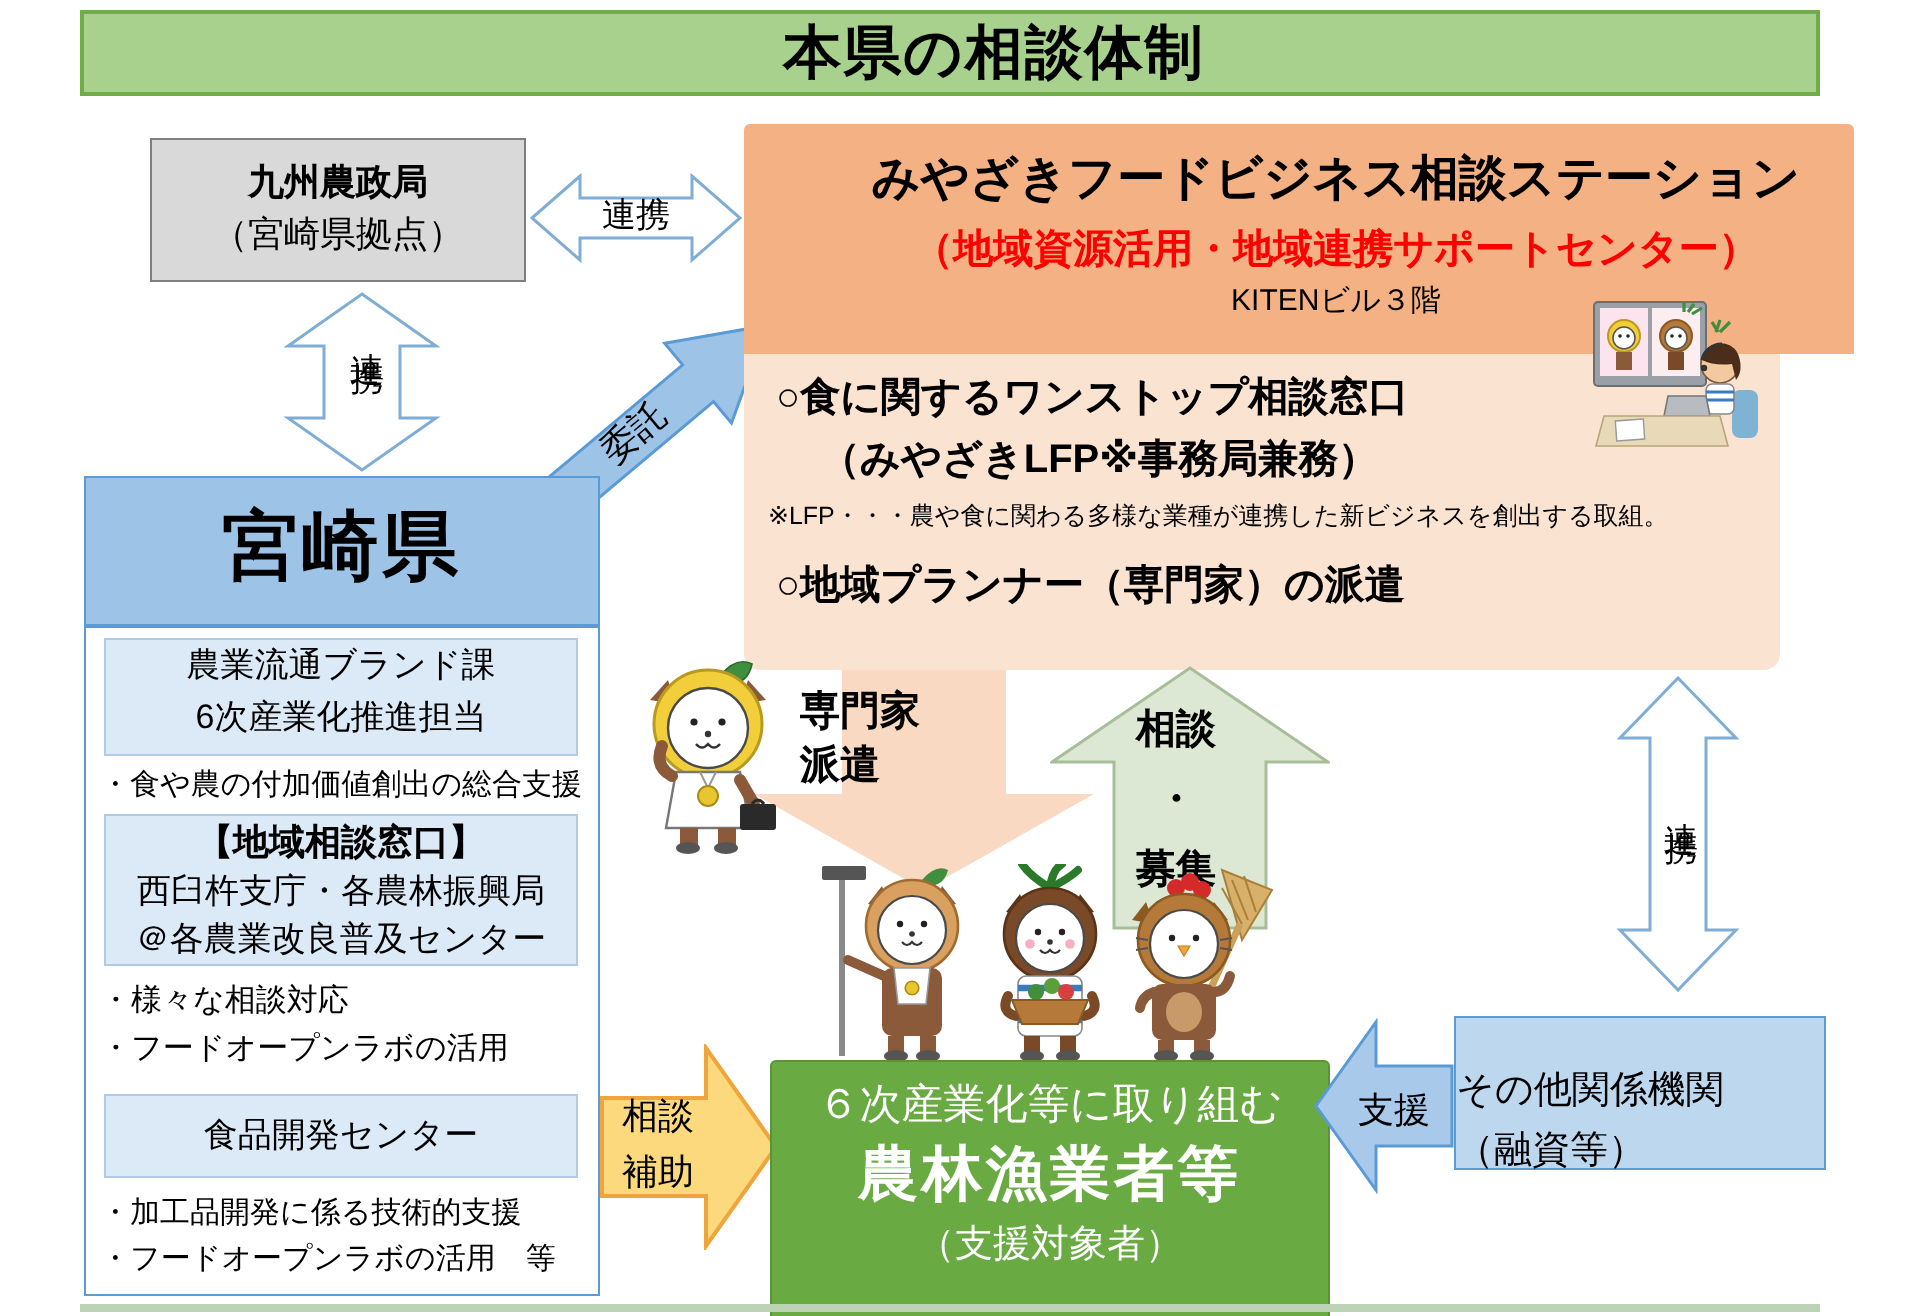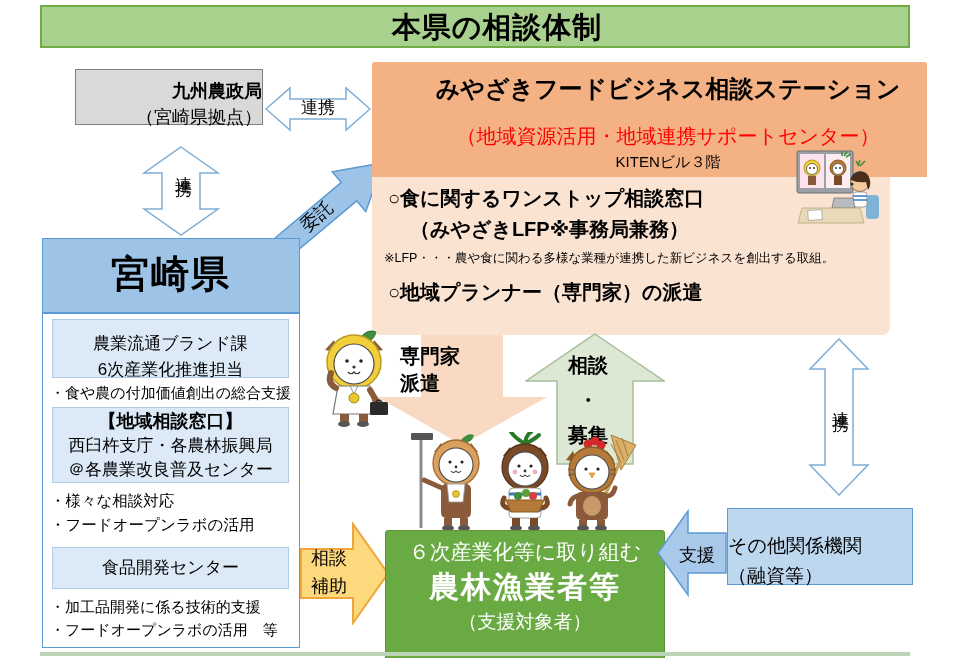--- a/index.html
+++ b/index.html
@@ -7,31 +7,31 @@
     position:relative;width:953px;height:658px;background:#fff;overflow:hidden;
     font-family:"Liberation Sans","DejaVu Sans",sans-serif;color:#000;
   }
   .abs{position:absolute;}
   .title-bar{
     left:40px;top:5px;width:870px;height:43px;
     background:#a9d18e;border:2px solid #70ad47;box-sizing:border-box;
     text-align:center;font-size:29px;font-weight:bold;line-height:40px;letter-spacing:1px;padding-left:44px;
   }
   .kyushu-box{
-    left:75px;top:69px;width:188px;height:56px;
+    left:75px;top:69px;width:188px;height:72px;
     background:#d9d9d9;border:1.5px solid #7f7f7f;box-sizing:border-box;
-    text-align:right;font-size:18px;line-height:1.45;padding-top:8px;
+    text-align:center;font-size:18px;line-height:1.45;padding-top:8px;
   }
   .kyushu-box .b{font-weight:bold;}
   .station-header{
     left:372px;top:62px;width:518px;height:115px;
     background:#f4b183;border-radius:3px 3px 0 0;text-align:center;padding-left:37px;
   }
   .station-title{margin-top:11px;font-size:24px;font-weight:bold;}
-  .station-subtitle{margin-top:18px;font-size:20px;font-weight:normal;color:#ff0000;}
+  .station-subtitle{margin-top:6px;font-size:20px;font-weight:bold;color:#ff0000;}
   .station-floor{margin-top:3px;font-size:15px;}
   .station-body{
     left:372px;top:177px;width:518px;height:158px;
     background:#fbe3d2;border-radius:0 0 8px 8px;
   }
   .sb-item1{margin:8px 0 0 16px;font-size:20px;font-weight:bold;}
   .sb-item1b{margin:4px 0 0 38px;font-size:20px;font-weight:bold;}
   .sb-note{margin:7px 0 0 12px;font-size:12.5px;}
   .sb-item2{margin:12px 0 0 16px;font-size:20px;font-weight:bold;}
   .miyazaki-header{
@@ -40,21 +40,21 @@
     text-align:center;font-size:38px;font-weight:bold;line-height:70px;letter-spacing:2px;
   }
   .left-panel{
     left:42px;top:313px;width:258px;height:335px;
     background:#fff;border:1.5px solid #5b9bd5;box-sizing:border-box;
   }
   .dept-box{
     position:absolute;left:9px;width:237px;background:#dce9f6;border:1px solid #aecbe8;
     box-sizing:border-box;text-align:center;
   }
-  .dept1{top:5px;height:59px;font-size:17px;line-height:1.55;padding-top:11px;}
+  .dept1{top:5px;height:59px;font-size:17px;line-height:1.55;padding-top:0;}
   .dept2{top:93px;height:76px;font-size:17px;line-height:1.4;padding-top:1px;}
   .dept2 .hd{font-size:18px;font-weight:bold;}
   .dept3{top:233px;height:42px;font-size:17px;line-height:40px;}
   .bullet{position:absolute;left:7px;font-size:15px;line-height:1.55;}
   .bul1{top:67px;}
   .bul2{top:175px;font-size:15.5px;}
   .bul3{top:281px;}
   .target-box{
     left:385px;top:530px;width:280px;height:146px;
     background:#6aaa43;border:1px solid #5a9339;border-radius:3px;box-sizing:border-box;

